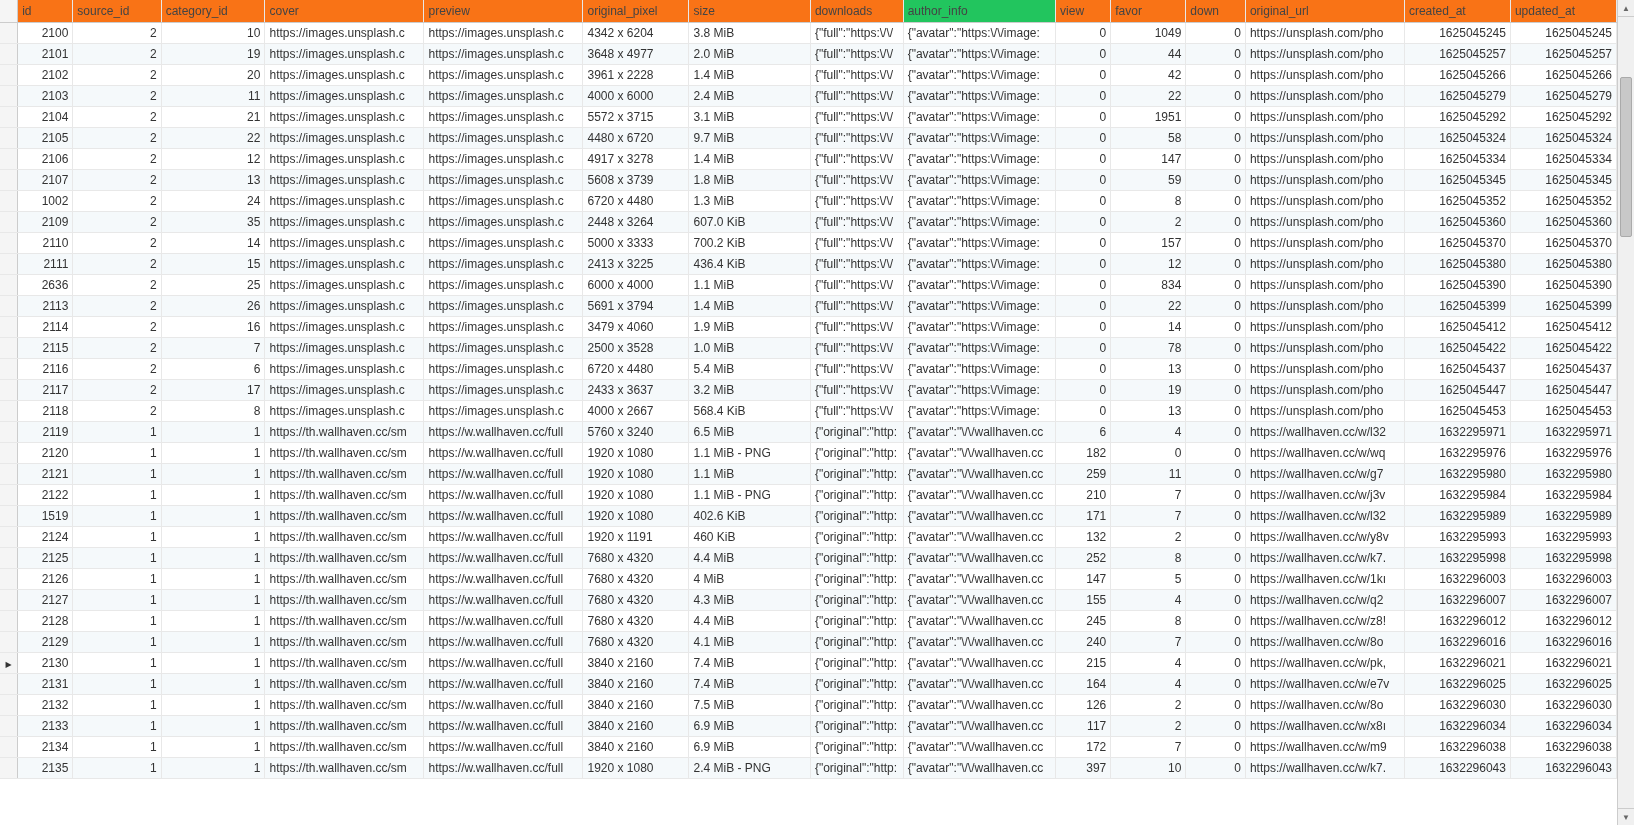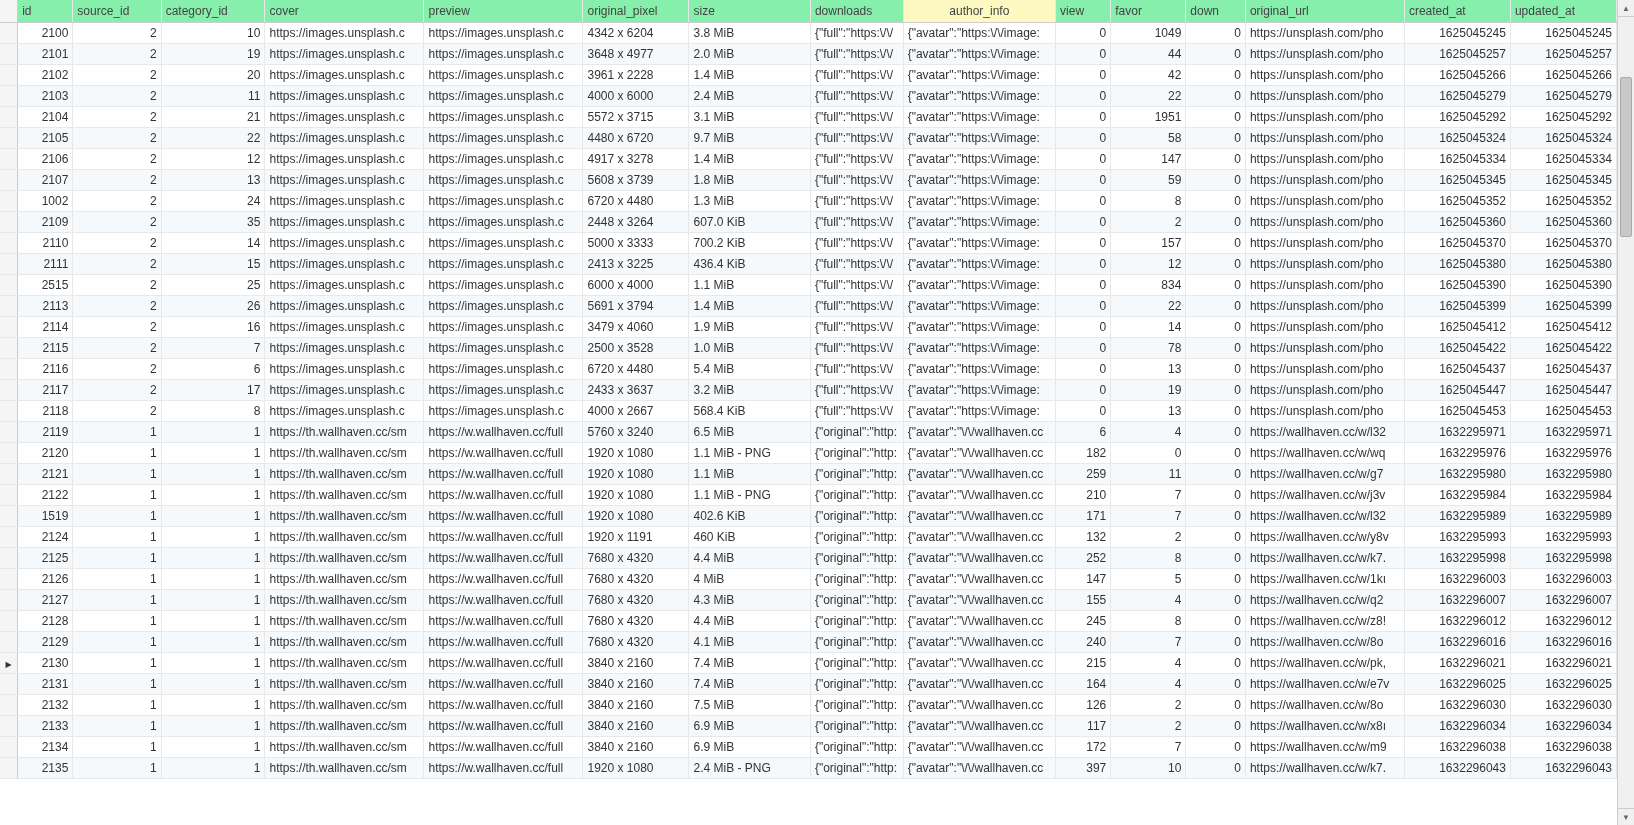--- a/index.html
+++ b/index.html
@@ -1,22 +1,22 @@
 <!DOCTYPE html>
 <html><head>
 <meta charset="utf-8">
 <style>
 * { box-sizing: border-box; margin: 0; padding: 0; }
 body { font-family: "Segoe UI", Tahoma, sans-serif; font-size: 12px; color: #333; background: #fff; overflow: hidden; }
 .container { display: flex; width: 1634px; height: 825px; }
 .grid { flex: 1; overflow: hidden; position: relative; }
 table { border-collapse: collapse; width: 100%; table-layout: fixed; }
 th, td { border-right: 1px solid #e8e8e8; border-bottom: 1px solid #e8e8e8; padding: 2px 4px; height: 21px; white-space: nowrap; overflow: hidden; text-overflow: clip; font-weight: normal; }
-thead th { background: #86efac; text-align: left; font-weight: normal; color: #444; border-bottom: 1px solid #ccc; height: 22px; position: sticky; top: 0; }
-thead th.selected { background: #fef9c3; text-align: center; }
+thead th { background: #f97316; text-align: left; font-weight: normal; color: #444; border-bottom: 1px solid #ccc; height: 22px; position: sticky; top: 0; }
+thead th.selected { background: #22c55e; }
 tbody tr:nth-child(even) { background: #f5f9fb; }
 tbody tr:nth-child(odd) { background: #fff; }
 .row-handle { width: 16px; background: #f5f5f5; border-right: 1px solid #ccc; text-align: center; }
 tbody .row-handle { background: #f5f5f5; }
 .num { text-align: right; }
 .vscroll { width: 17px; background: #f0f0f0; border-left: 1px solid #ccc; display: flex; flex-direction: column; }
 .vscroll .arrow { height: 17px; background: #f0f0f0; border-bottom: 1px solid #ccc; display: flex; align-items: center; justify-content: center; font-size: 8px; color: #666; cursor: pointer; }
 .vscroll .arrow.bot { border-top: 1px solid #ccc; border-bottom: none; }
 .vscroll .track { flex: 1; position: relative; background: #f0f0f0; }
 .vscroll .thumb { position: absolute; left: 2px; right: 2px; top: 60px; height: 160px; background: #c8c8c8; border: 1px solid #aaa; border-radius: 2px; }
@@ -279,21 +279,21 @@
             <td>{"avatar":"https:\/\/image:</td>
             <td class="num">0</td>
             <td class="num">12</td>
             <td class="num">0</td>
             <td>https://unsplash.com/pho</td>
             <td class="num">1625045380</td>
             <td class="num">1625045380</td>
           </tr>
           <tr>
             <td class="row-handle"></td>
-            <td class="num">2515</td>
+            <td class="num">2636</td>
             <td class="num">2</td>
             <td class="num">25</td>
             <td>https://images.unsplash.c</td>
             <td>https://images.unsplash.c</td>
             <td>6000 x 4000</td>
             <td>1.1 MiB</td>
             <td>{"full":"https:\/\/</td>
             <td>{"avatar":"https:\/\/image:</td>
             <td class="num">0</td>
             <td class="num">834</td>

